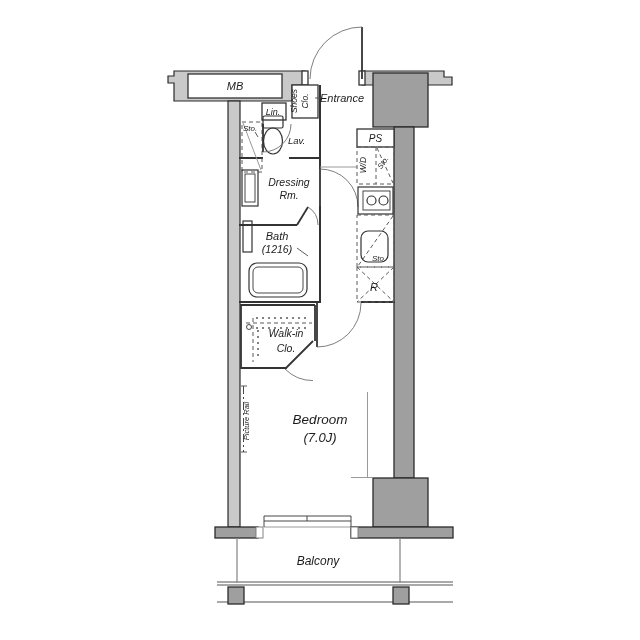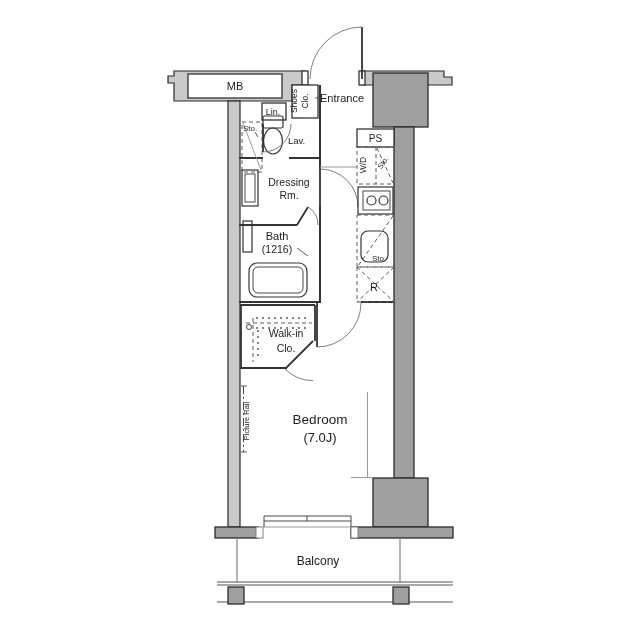--- a/index.html
+++ b/index.html
@@ -1,16 +1,16 @@
 <!DOCTYPE html>
 <html style="--background: #ffffff; --wall_light: #c9c9c9; --wall_dark: #9f9f9f; --wall_outline: #2b2b2b; --line: #333333; --line_thin: #8c8c8c; --text: #1c1c1c;"><head>
 <meta charset="utf-8">
 <style>
   html,body{margin:0;padding:0;background:#fff;}
-  .page{width:640px;height:640px;position:relative;background:var(--background,#fff);overflow:hidden;}
+  .page{width:640px;height:640px;position:relative;background:var(--background,#fff);overflow:hidden;font-style:italic;}
   svg{display:block;}
   .wall-light{fill:var(--wall_light);stroke:var(--wall_outline);stroke-width:1.2;}
   .wall-dark{fill:var(--wall_dark);stroke:var(--wall_outline);stroke-width:1.3;}
   .room-box{fill:#ffffff;stroke:var(--line);stroke-width:1.3;}
   .iwall{stroke:var(--line);stroke-width:2;fill:none;stroke-linecap:square;}
   .iwall-med{stroke:var(--line);stroke-width:1.8;fill:none;}
   .fix{fill:none;stroke:var(--line);stroke-width:1.2;}
   .fix-thin{fill:none;stroke:var(--line);stroke-width:0.9;}
   .dash{fill:none;stroke:#5a5a5a;stroke-width:1;stroke-dasharray:4 3;}
   .dashline{stroke:#5a5a5a;stroke-width:1;stroke-dasharray:4 3;fill:none;}

